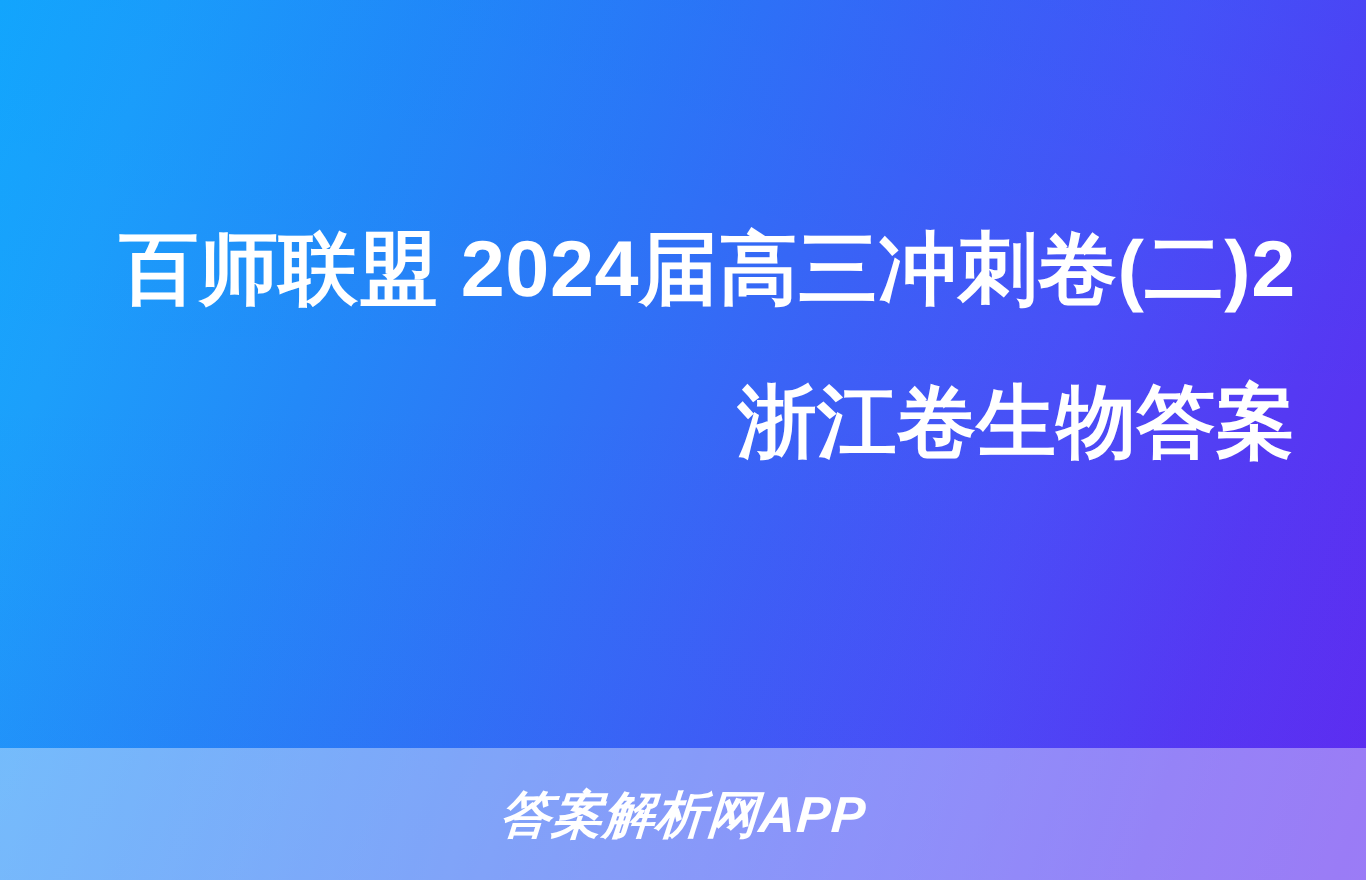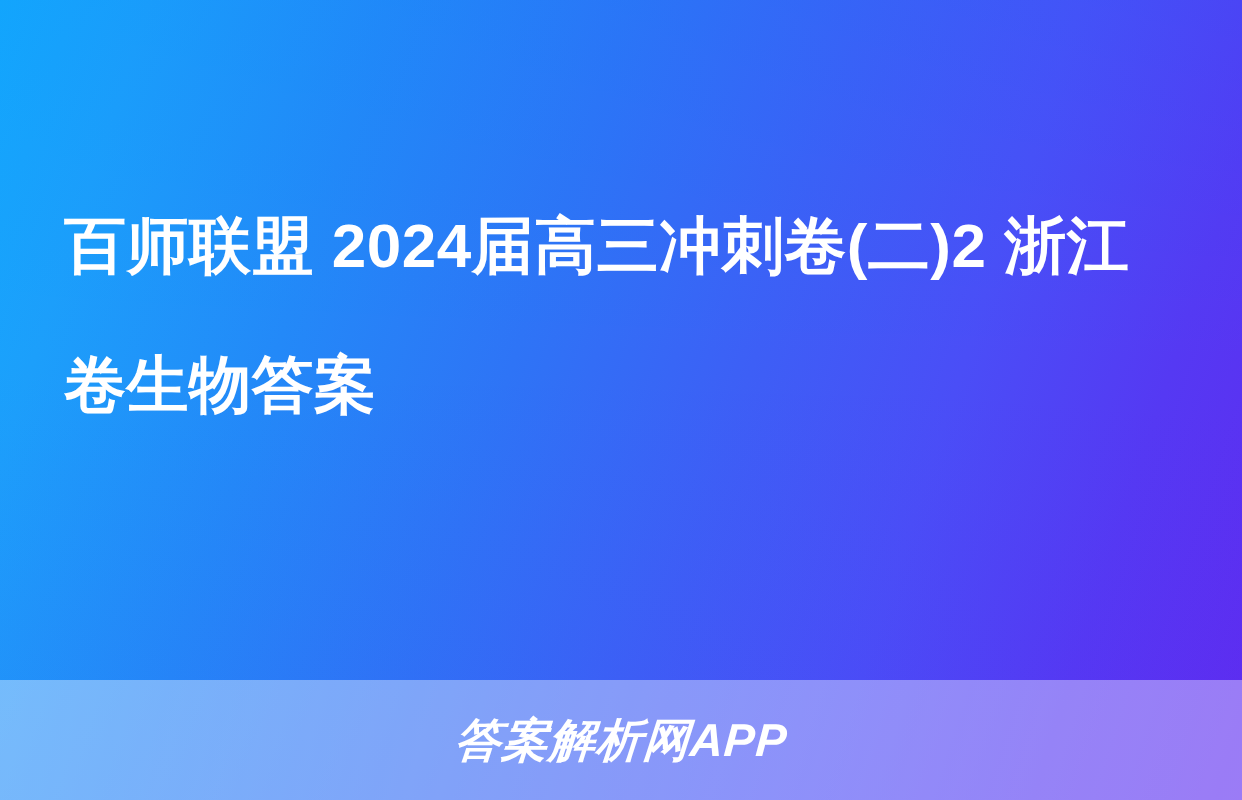--- a/index.html
+++ b/index.html
@@ -39,26 +39,26 @@
     left: 0;
     right: 0;
     top: 176px;
     padding: 0 64px;
     box-sizing: border-box;
     text-align: center;
   }
   #title-text {
     display: block;
     color: #ffffff;
-    font-size: 62px;
+    font-size: 72px;
     line-height: 139px;
     font-weight: 700;
     letter-spacing: 0.5px;
     word-break: break-all;
-    text-align: left;
+    text-align: right;
     white-space: normal;
   }
 
   
   #watermark-band {
     position: absolute;
     left: 0;
     right: 0;
     top: 680px;
     height: 120px;

